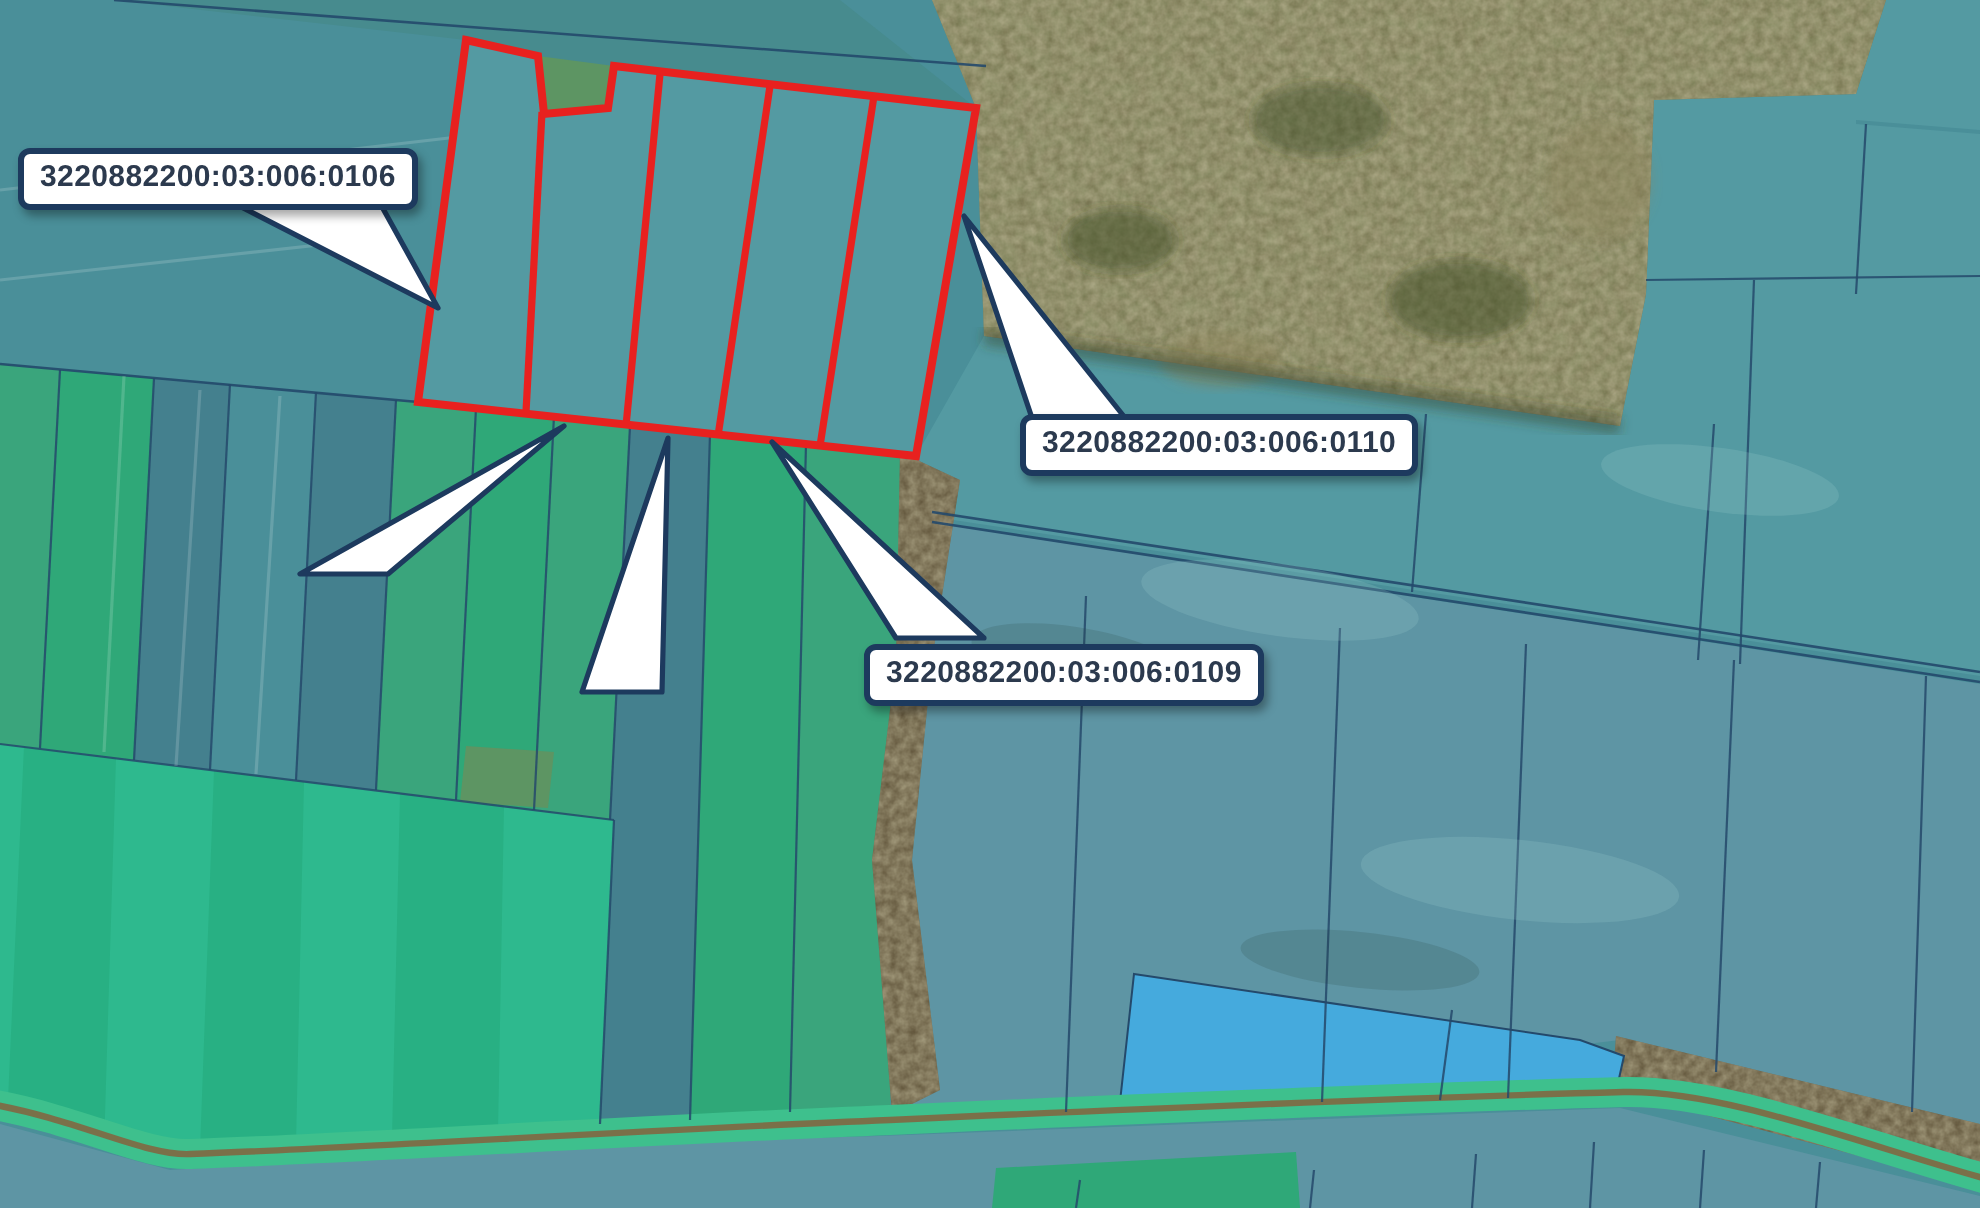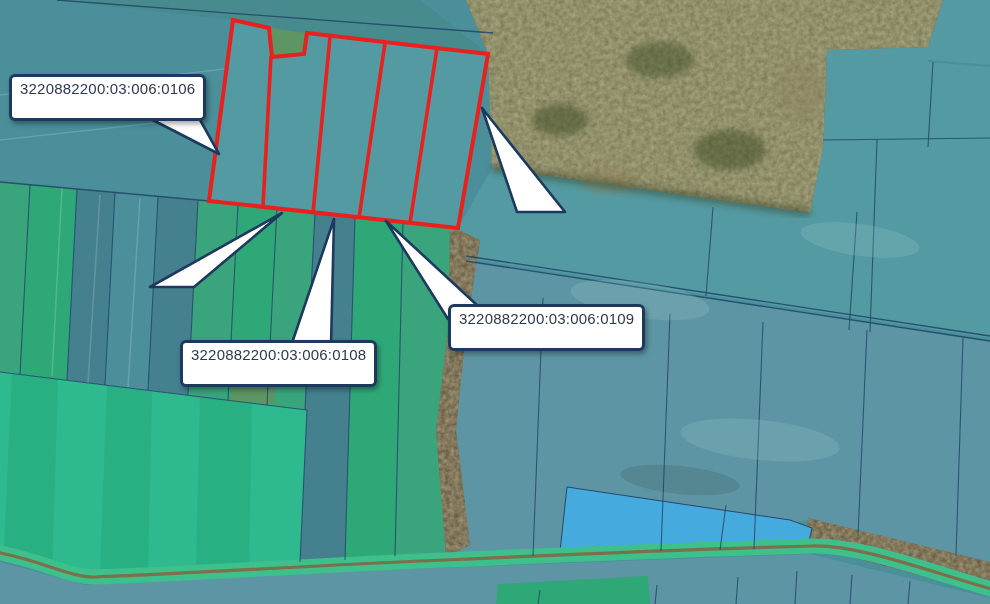--- a/index.html
+++ b/index.html
@@ -16,23 +16,23 @@
   .ln2{stroke:var(--boundary);stroke-width:1.3;fill:none;opacity:.9}
   .road-green{stroke:var(--road_green);stroke-width:15;fill:none;}
   .road-dirt{stroke:var(--dirt);stroke-width:3.2;fill:none;opacity:.95}
   .red-line{stroke:var(--red_outline);stroke-width:4;fill:none;stroke-linejoin:miter}
   .red-div{stroke:var(--red_outline);stroke-width:3.6;fill:none}
   .tail{fill:var(--callout_bg);stroke:var(--callout_border);stroke-width:2.6;stroke-linejoin:round}
   .streak{stroke:rgba(255,255,255,.16);stroke-width:1.6;fill:none}
   .mottle-l{fill:rgba(160,210,210,.20)} .mottle-d{fill:rgba(35,65,55,.16)}
   .shadow-fringe{stroke:rgba(55,65,35,.45);stroke-width:9;fill:none}
   .callout{position:absolute;background:var(--callout_bg);border:3px solid var(--callout_border);
-           border-radius:6px;padding:2px 8px 19px 8px;font-size:15px;line-height:20px;
+           border-radius:6px;padding:2px 8px 3px 8px;font-size:15px;line-height:20px;
            color:var(--callout_text);white-space:nowrap;letter-spacing:.2px;
-           box-shadow:2px 3px 5px rgba(0,0,0,.35);}
+           box-shadow:2px 3px 5px rgba(0,0,0,.35);font-weight:bold;}
 </style>
 </head>
 <body>
 
 <div id="stage">
   <svg id="map-svg" viewBox="0 0 990 604">
     <defs>
       <filter id="tex" x="-3%" y="-3%" width="106%" height="106%">
         <feTurbulence type="fractalNoise" baseFrequency="0.22" numOctaves="3" seed="7"></feTurbulence>
         <feColorMatrix type="matrix" values="0 0 0 0 0.54  0 0 0 0 0.50  0 0 0 0 0.33  0 0 0 0.7 0"></feColorMatrix>
@@ -172,15 +172,15 @@
     <g>
       <polygon class="tail" points="110,98 188,98 219,154"></polygon>
       <polygon class="tail" points="150,287 194,287 282,213"></polygon>
       <polygon class="tail" points="291,346 331,346 334,219"></polygon>
       <polygon class="tail" points="448,319 492,319 386,221"></polygon>
       <polygon class="tail" points="517,212 565,212 482,108"></polygon>
     </g>
   </svg>
 
   <div class="callout" style="left:9px;top:74px;">3220882200:03:006:0106</div>
-  <div class="callout" style="left:180px;top:340px;">3220882200:03:006:0108</div>
-  <div class="callout" style="left:432px;top:304px;margin-left:16px;">3220882200:03:006:0109</div>
+  <div class="callout" style="left:432px;top:322px;">3220882200:03:006:0109</div>
+  <div class="callout" style="left:510px;top:207px;">3220882200:03:006:0110</div>
 </div>
 
 </body></html>

